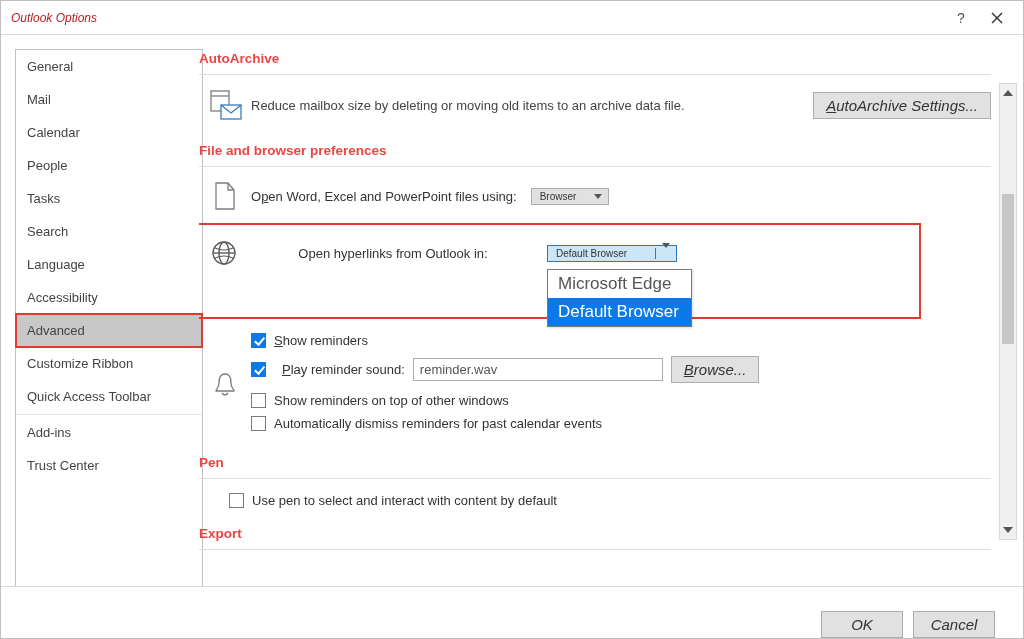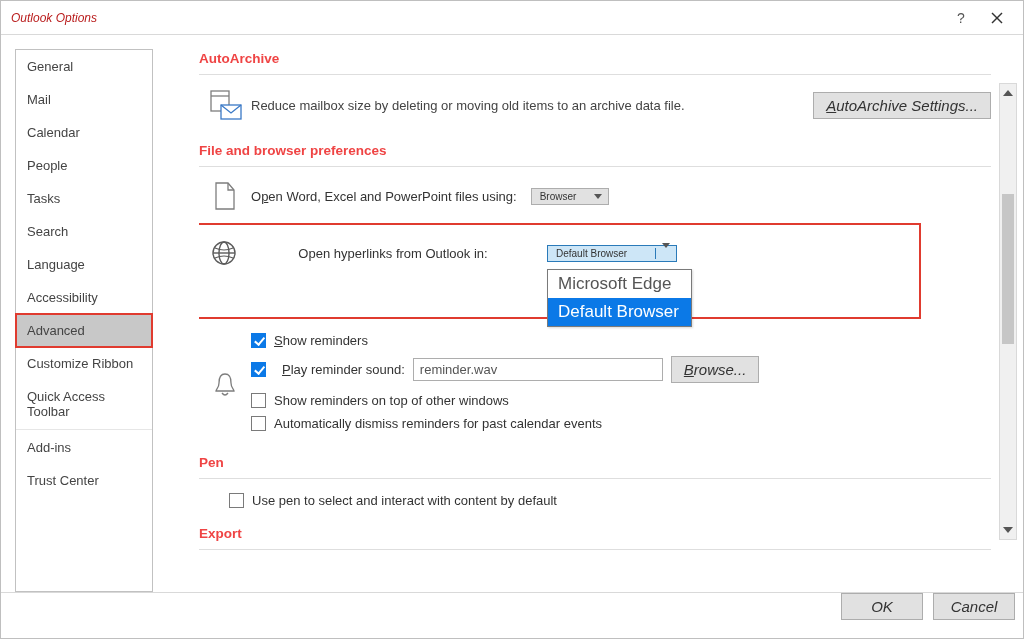--- a/index.html
+++ b/index.html
@@ -32,21 +32,21 @@
   .titlebar .closebtn svg { width:12px; height:12px; }
   
   .mainarea {
     position:absolute;
     top:34px; left:0; right:0; bottom:46px;
   }
   
   .sidebar {
     position:absolute;
     left:14px; top:14px; bottom:0;
-    width:138px;
+    width:188px;
     border:1px solid #c1c1c1;
     background:#fff;
   }
   .sidebar-item {
     padding: 9px 11px;
     font-size:13px;
     color:#444;
     cursor:default;
     border-bottom: 0;
   }
@@ -174,24 +174,24 @@
     width:0;height:0;border-left:5px solid transparent;border-right:5px solid transparent;border-top:6px solid #555;
   }
   .vscroll .thumb {
     position:absolute; left:2px; right:2px;
     background:#c6c6c6;
   }
   
   .footer {
     position:absolute;
     left:0; right:0; bottom:0;
-    height:46px;
+    height:52px;
     border-top:1px solid #d9d9d9;
-    display:flex; align-items:flex-start; justify-content:flex-end;
-    padding-right:8px;
+    display:flex; align-items:flex-end; justify-content:flex-end;
+    padding-right:28px;
     gap:10px;
     background:#fff;
   }
   .footer .btn { min-width:82px; justify-content:center; }
 </style>
 </head>
 <body>
 
 <div class="titlebar">
   <div class="title">Outlook Options</div>

